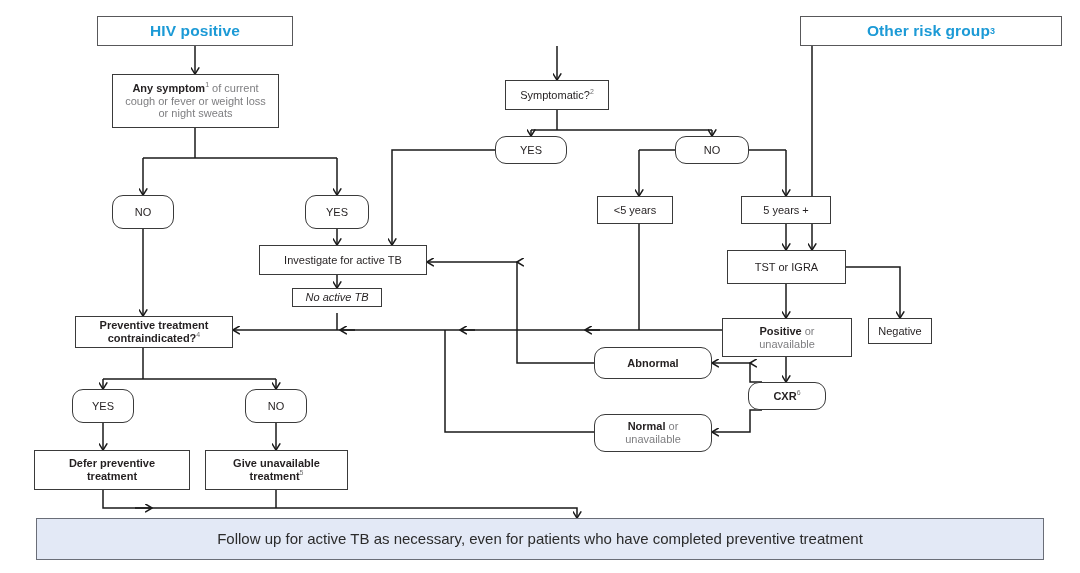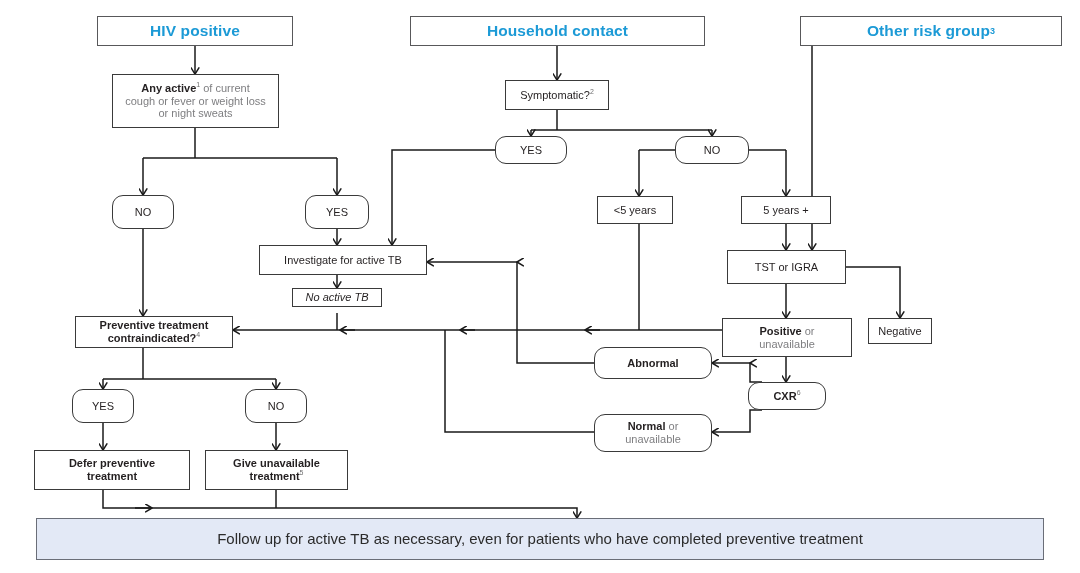--- a/index.html
+++ b/index.html
@@ -133,32 +133,29 @@
       <path d="M103,490 L103,508 L577,508 L577,518" marker-end="url(#ah-down)"></path>
       <path d="M276,490 L276,508"></path>
       <path d="M135,508 L152,508" marker-end="url(#ah-right)"></path>
     </g>
   </svg>
 
   <div class="node header" style="left:97px;top:16px;width:196px;height:30px;">
     <span class="nlabel">HIV positive</span>
   </div>
 
-  <div class="node header" style="left:410px;top:16px;width:295px;height:30px;">
-    <span class="nlabel">Household contact</span>
-  </div>
 
   <div class="node header" style="left:800px;top:16px;width:262px;height:30px;">
     <span>Other risk group</span>
       <sup>3</sup>
   </div>
 
   <div class="node rect" style="left:112px;top:74px;width:167px;height:54px;">
     <div>
-      <span class="strong">Any active</span><sup>1</sup><span class="muted"> of current</span><br>
+      <span class="strong">Any symptom</span><sup>1</sup><span class="muted"> of current</span><br>
       <span class="muted">cough or fever or weight loss</span><br>
       <span class="muted">or night sweats</span>
     </div>
   </div>
 
   <div class="node rect" style="left:505px;top:80px;width:104px;height:30px;">
     <div><span>Symptomatic?</span><sup>2</sup></div>
   </div>
 
   <div class="node pill" style="left:112px;top:195px;width:62px;height:34px;">

